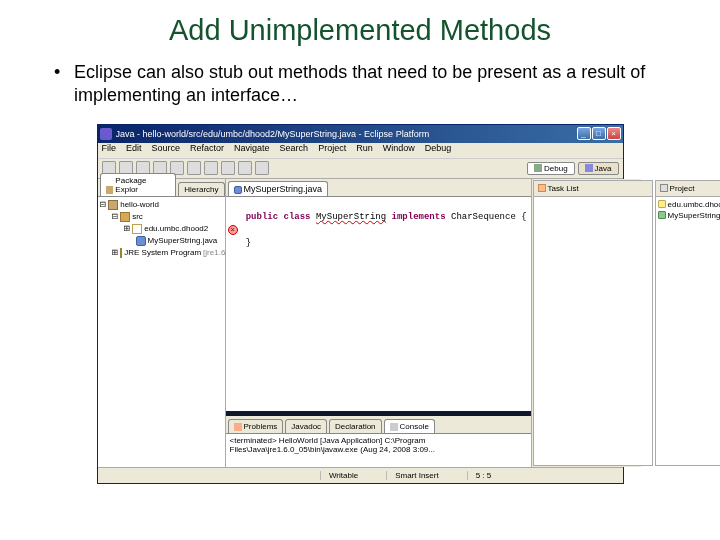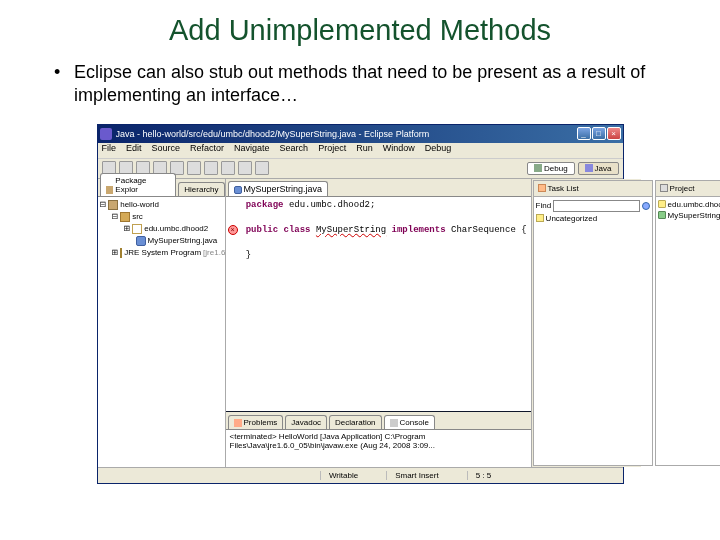--- a/index.html
+++ b/index.html
@@ -44,21 +44,21 @@
 .code-line { white-space: pre; }
 .kw { color: #7f0055; font-weight: bold; }
 .error-marker { position: absolute; left: 2px; width: 10px; height: 10px; background: #f99; border: 1px solid #c00; border-radius: 50%; font-size: 7px; text-align: center; line-height: 8px; color: #800; }
 .right-panel { width: 110px; background: #ece9d8; border-left: 1px solid #aaa; display: flex; }
 .right-sub { background: #fff; border: 1px solid #aaa; margin: 1px; flex: 1; display: flex; flex-direction: column; }
 .right-sub-header { height: 16px; background: #ece9d8; font-size: 8px; padding: 2px 4px; border-bottom: 1px solid #aaa; display: flex; align-items: center; gap: 2px; }
 .right-sub-body { flex: 1; padding: 2px; font-size: 8px; }
 .field-row { display: flex; align-items: center; gap: 2px; margin: 1px 0; }
 .field-label { font-size: 8px; }
 .field-input { flex: 1; height: 12px; background: #fff; border: 1px solid #888; }
-.bottom-panel { height: 56px; background: #fff; border-top: 1px solid #0f172a; display: flex; flex-direction: column; }
+.bottom-panel { height: 56px; background: #fff; border-top: 5px solid #0f172a; display: flex; flex-direction: column; }
 .bottom-tabs { height: 18px; background: #ece9d8; display: flex; align-items: flex-end; border-bottom: 1px solid #888; font-size: 8px; }
 .bottom-content { flex: 1; padding: 2px 4px; font-size: 8px; }
 .statusbar { height: 16px; background: #ece9d8; border-top: 1px solid #aaa; display: flex; align-items: center; font-size: 8px; padding: 0 4px; gap: 20px; }
 .status-cell { padding: 0 8px; border-left: 1px solid #bbb; }
 .mini-icon { width: 8px; height: 8px; display: inline-block; }
 .icon-clock { background: #8af; border-radius: 50%; border: 1px solid #36a; }
 .icon-task { background: #fb8; border: 1px solid #c85; }
 .icon-outline { background: #ddd; border: 1px solid #888; }
 .icon-green { background: #8c8; border: 1px solid #585; border-radius: 1px; }
 .icon-yellow { background: #fe8; border: 1px solid #ba5; border-radius: 1px; }
@@ -160,21 +160,20 @@
       </div>
 
       <div class="editor-panel">
         <div class="editor-tabs">
           <div class="tab">
             <span class="tab-icon icon-java"></span>
             <span>MySuperString.java</span>
           </div>
         </div>
         <div class="code-area">
-          <div class="code-line">   <span class="kw">package</span><span> edu.umbc.dhood2;</span></div>
           <div class="code-line">&nbsp;</div>
           <div class="error-marker" style="top:28px;">×</div>
           <div class="code-line">   <span class="kw">public</span> <span class="kw">class</span> <span class="underline-red">MySuperString</span> <span class="kw">implements</span> <span>CharSequence</span><span> {</span></div>
           <div class="code-line">&nbsp;</div>
           <div class="code-line">   <span>}</span></div>
         </div>
 
         <div class="bottom-panel">
           <div class="bottom-tabs">
             <div class="tab inactive">
@@ -194,31 +193,20 @@
           </div>
           <div class="bottom-content">&lt;terminated&gt; HelloWorld [Java Application] C:\Program Files\Java\jre1.6.0_05\bin\javaw.exe (Aug 24, 2008 3:09...</div>
         </div>
       </div>
 
       <div class="right-panel">
         <div class="right-sub" style="flex:0 0 120px;">
           <div class="right-sub-header">
             <span class="mini-icon icon-task"></span>
             <span>Task List</span>
-          </div>
-          <div class="right-sub-body">
-            <div class="field-row">
-              <span class="field-label">Find</span>
-              <div class="field-input"></div>
-              <span class="mini-icon icon-clock"></span>
-            </div>
-            <div class="tree-item">
-              <span class="mini-icon" style="background:#fe8;border:1px solid #ba5;"></span>
-              <span>Uncategorized</span>
-            </div>
           </div>
         </div>
         <div class="right-sub">
           <div class="right-sub-header">
             <span class="mini-icon icon-outline"></span>
             <span>Project</span>
           </div>
           <div class="right-sub-body">
             <div class="tree-item">
               <span class="mini-icon icon-yellow"></span>

